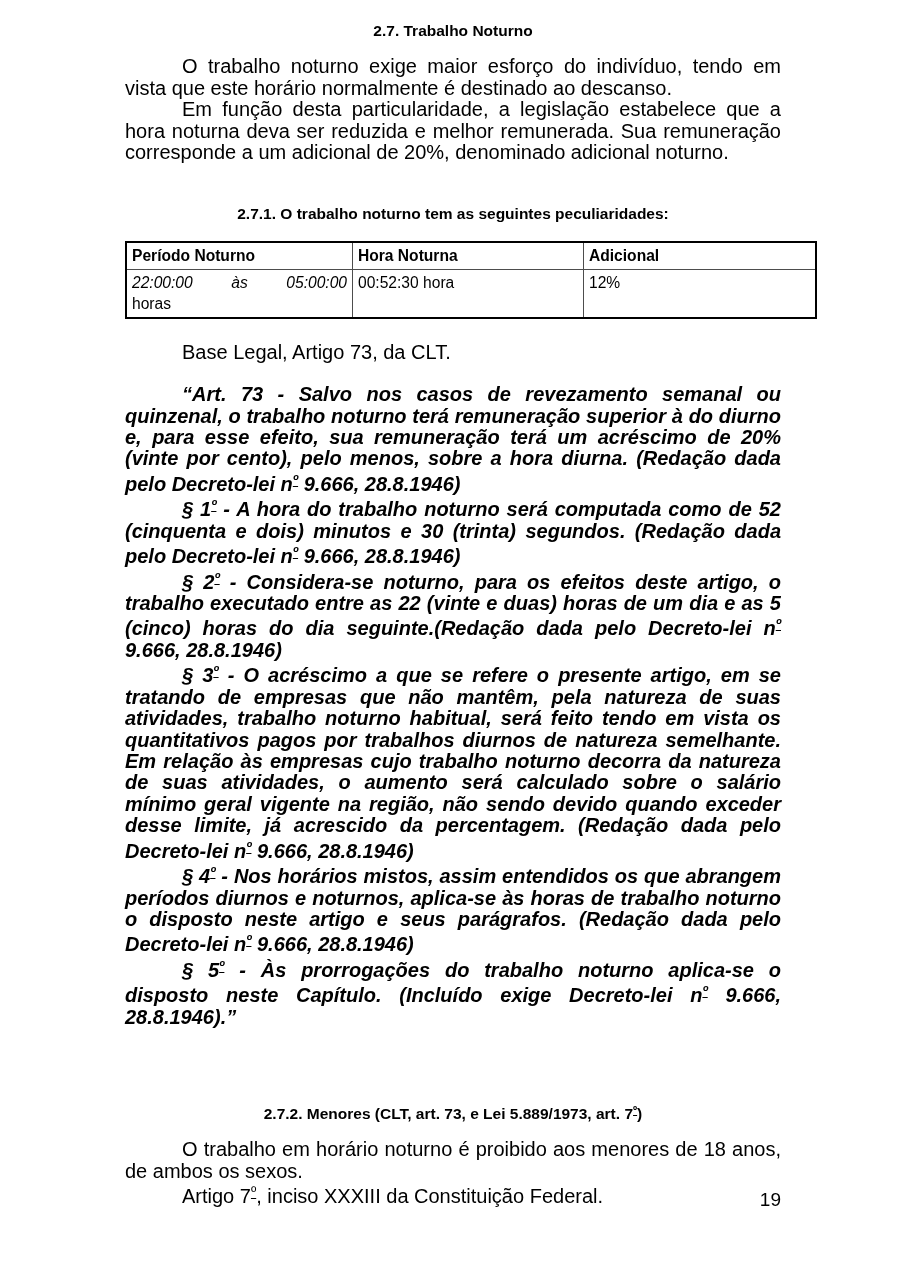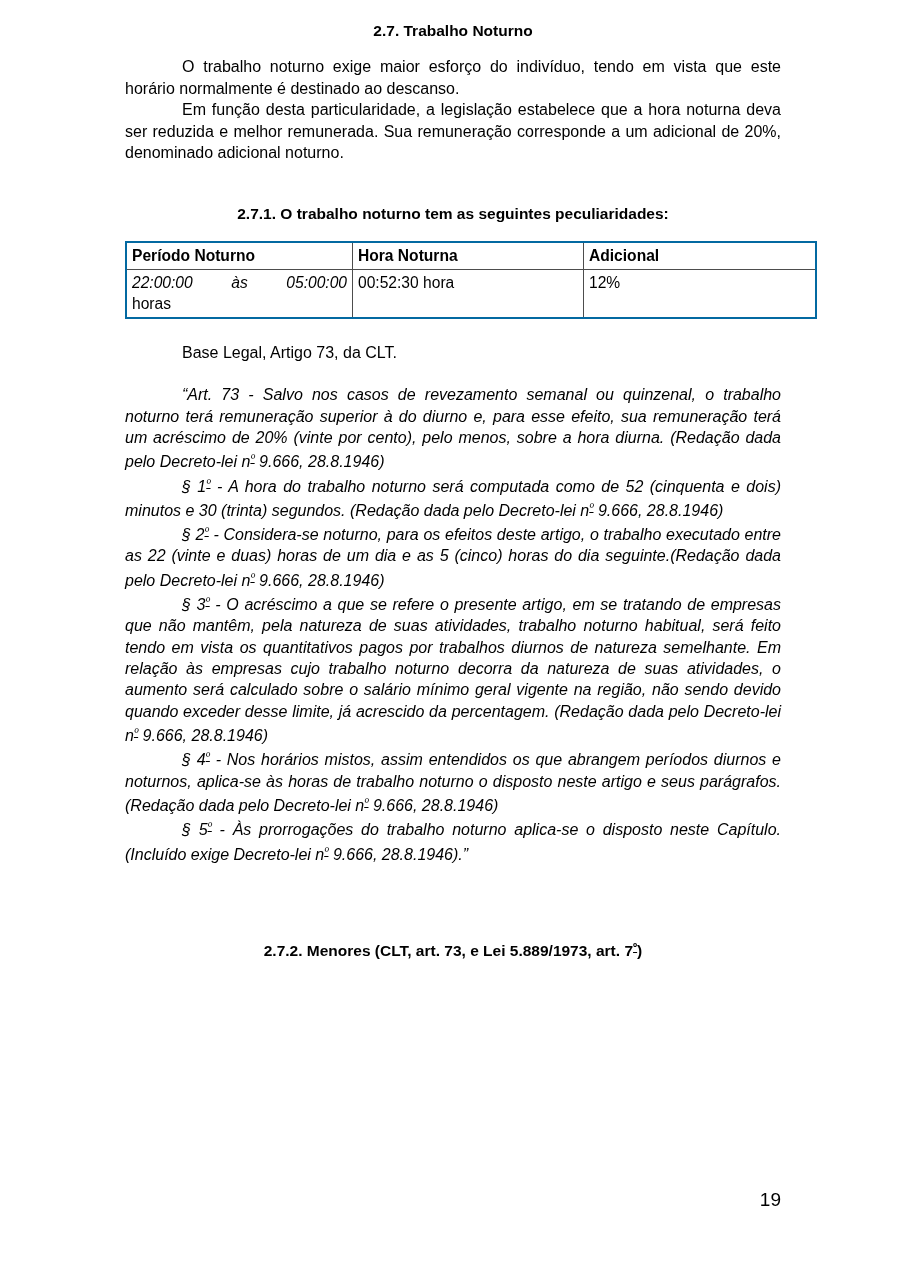--- a/index.html
+++ b/index.html
@@ -56,52 +56,53 @@
     font-weight: bold;
     line-height: 1.25;
   }
   .h-2-7 { margin-top: 21px; }
   .h-2-7-1 { margin-top: 41px; }
   .h-2-7-2 { margin-top: 4px; }
 
   
   p {
     margin: 0;
-    font-size: 16px;
+    font-size: 20px;
     line-height: 21.4px;
     text-align: justify;
     text-indent: 57px;
   }
 
   .para-block { margin-top: 16px; }
 
   .italic-block {
     margin-top: 21px;
   }
   .italic-block p {
     font-style: italic;
     line-height: 21.4px;
+    font-weight: bold;
   }
 
   .base-legal { margin-top: 23px; }
 
   .ord {
     font-size: 0.72em;
     vertical-align: 0.42em;
     text-decoration: underline;
     text-underline-offset: 0.08em;
   }
 
   
   .table-wrap { margin-top: 17px; }
   table.pecu {
     border-collapse: collapse;
     width: 656px;
     table-layout: fixed;
-    border: 2px solid #0369a1;
+    border: 2px solid #000000;
   }
   table.pecu td {
     border: 1px solid #4d4d4d;
     padding: 2px 5px 3px 5px;
     font-size: 15.6px;
     line-height: 21px;
     vertical-align: top;
   }
   table.pecu tr.head td {
     font-weight: bold;
@@ -185,18 +186,22 @@
 
       <p><span>§ 4</span><span class="ord">º</span><span> - Nos horários mistos, assim entendidos os que abrangem períodos diurnos e noturnos, aplica-se às horas de trabalho noturno o disposto neste artigo e seus parágrafos. (Redação dada pelo Decreto-lei n</span><span class="ord">º</span><span> 9.666, 28.8.1946)</span></p>
 
       <p><span>§ 5</span><span class="ord">º</span><span> - Às prorrogações do trabalho noturno aplica-se o disposto neste Capítulo. (Incluído exige Decreto-lei n</span><span class="ord">º</span><span> 9.666, 28.8.1946).”</span></p>
     </div>
 
     <div class="gap-block"></div>
 
     <div class="section-heading h-2-7-2"><span>2.7.2. Menores (CLT, art. 73, e Lei 5.889/1973, art. 7</span><span class="ord">º</span><span>)</span></div>
 
+    <div class="para-block">
+      <p>O trabalho em horário noturno é proibido aos menores de 18 anos, de ambos os sexos.</p>
+      <p><span>Artigo 7</span><span class="ord">º</span><span>, inciso XXXIII da Constituição Federal.</span></p>
+    </div>
 
   </div>
 
   <div class="page-number">19</div>
 
 </div>
 
 </body></html>

